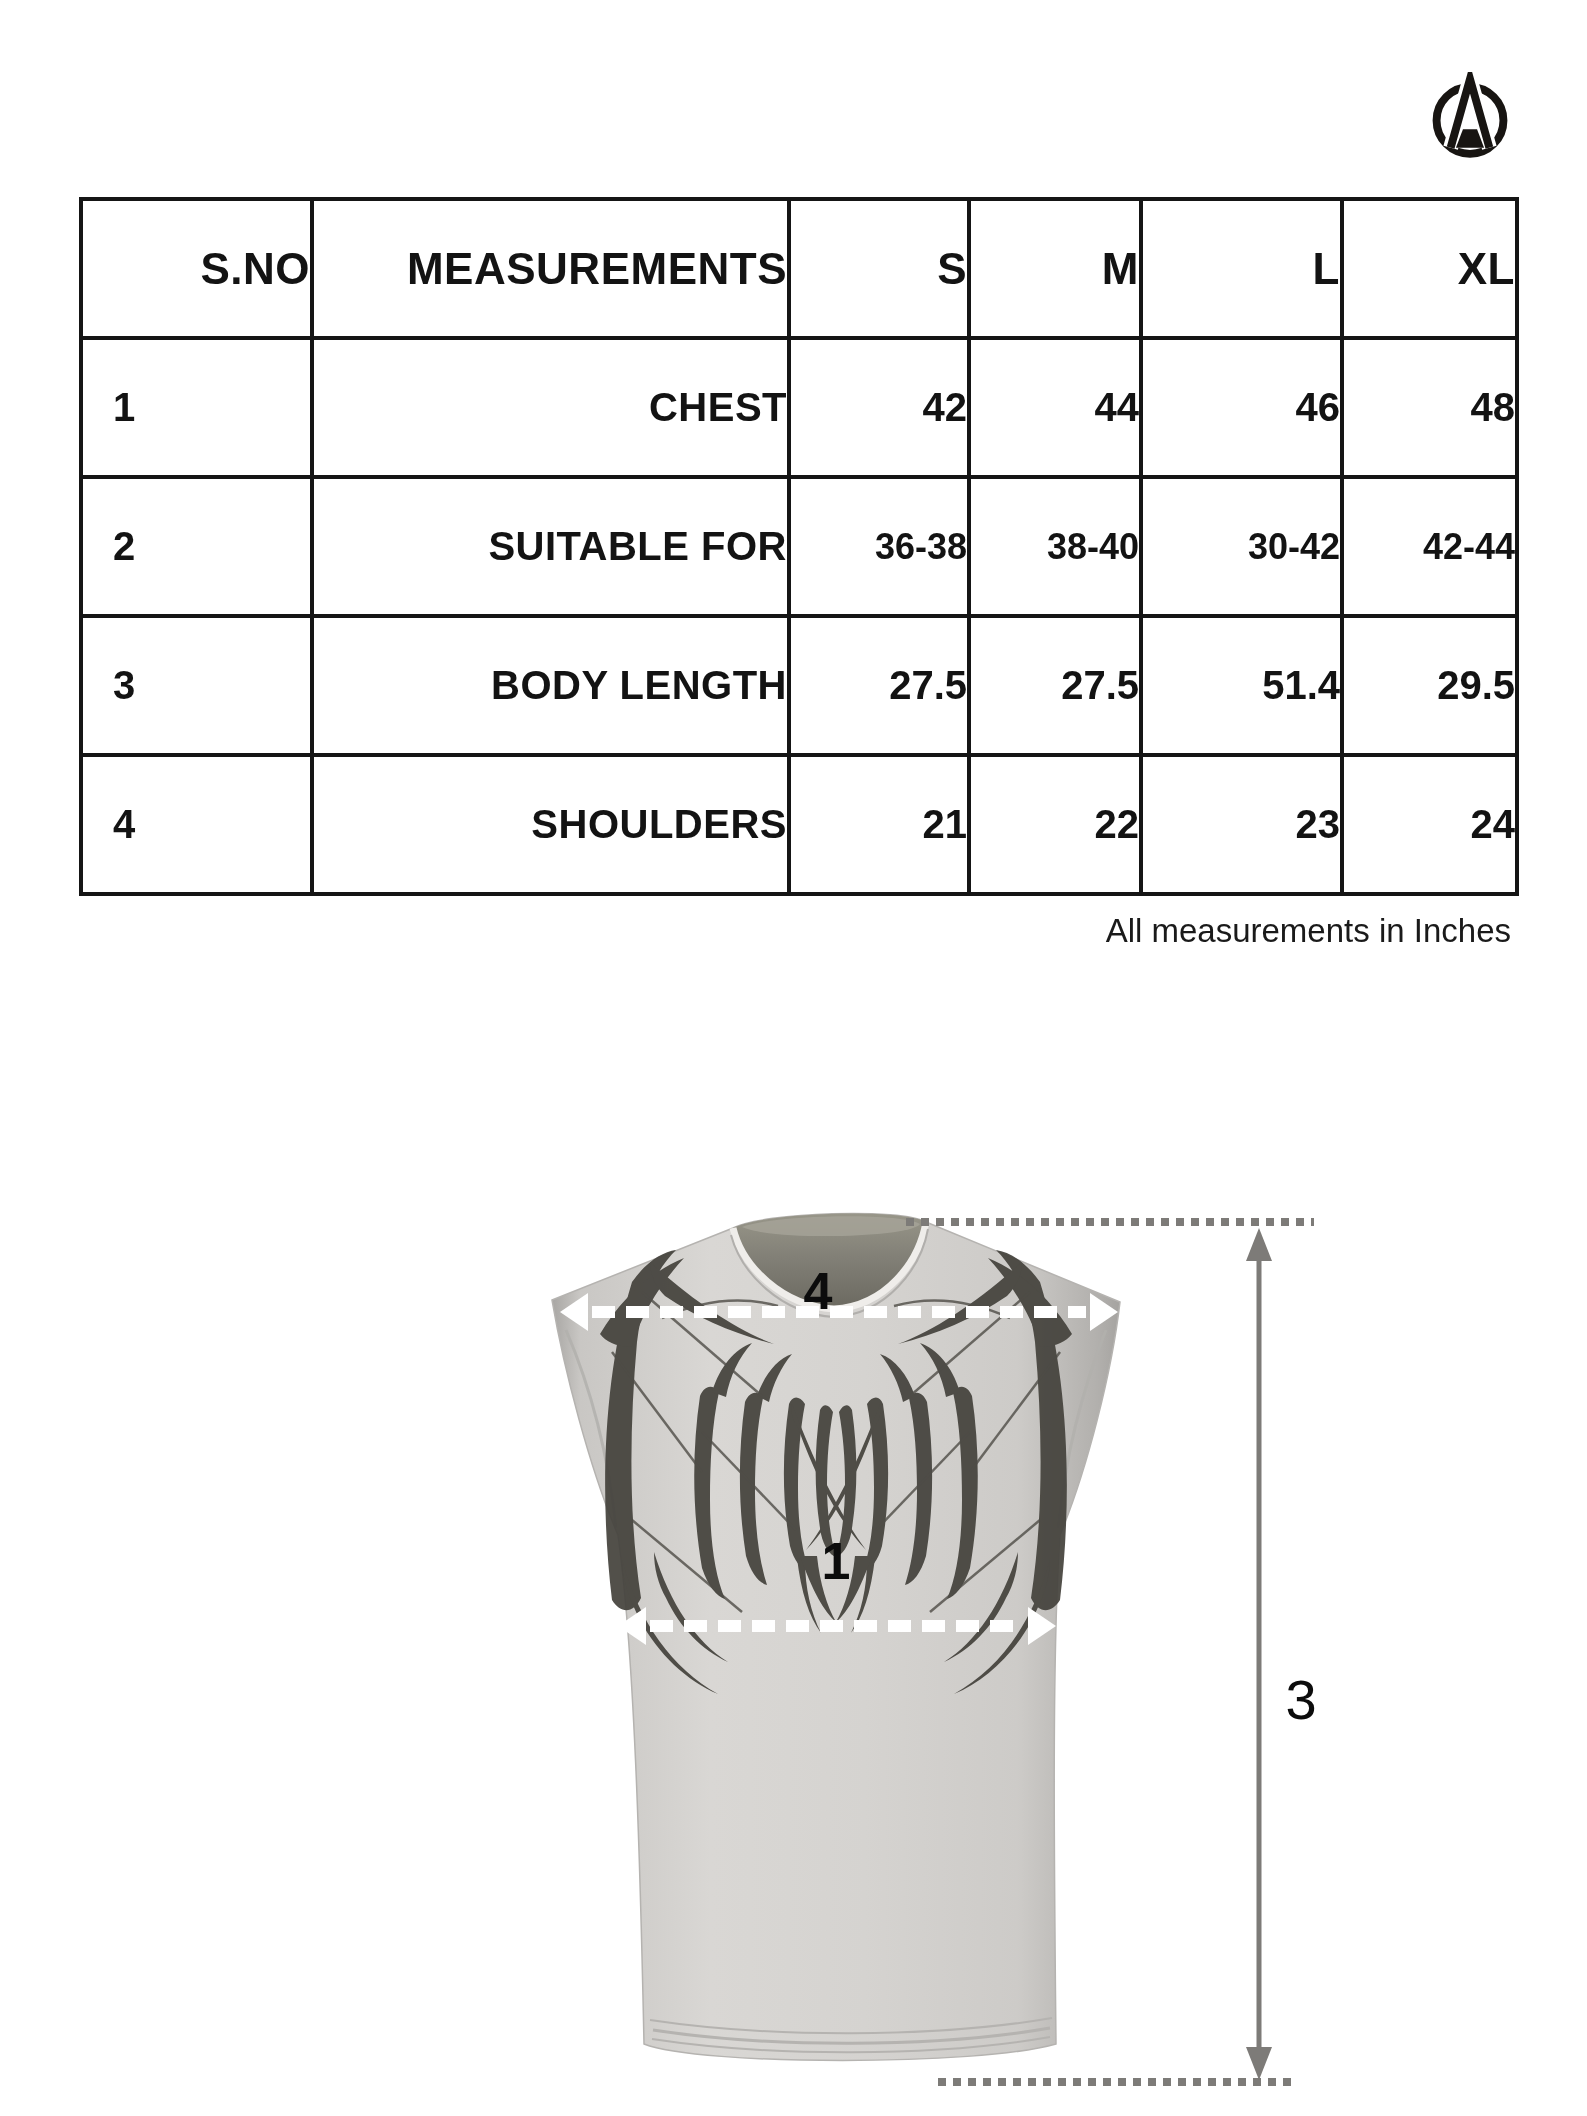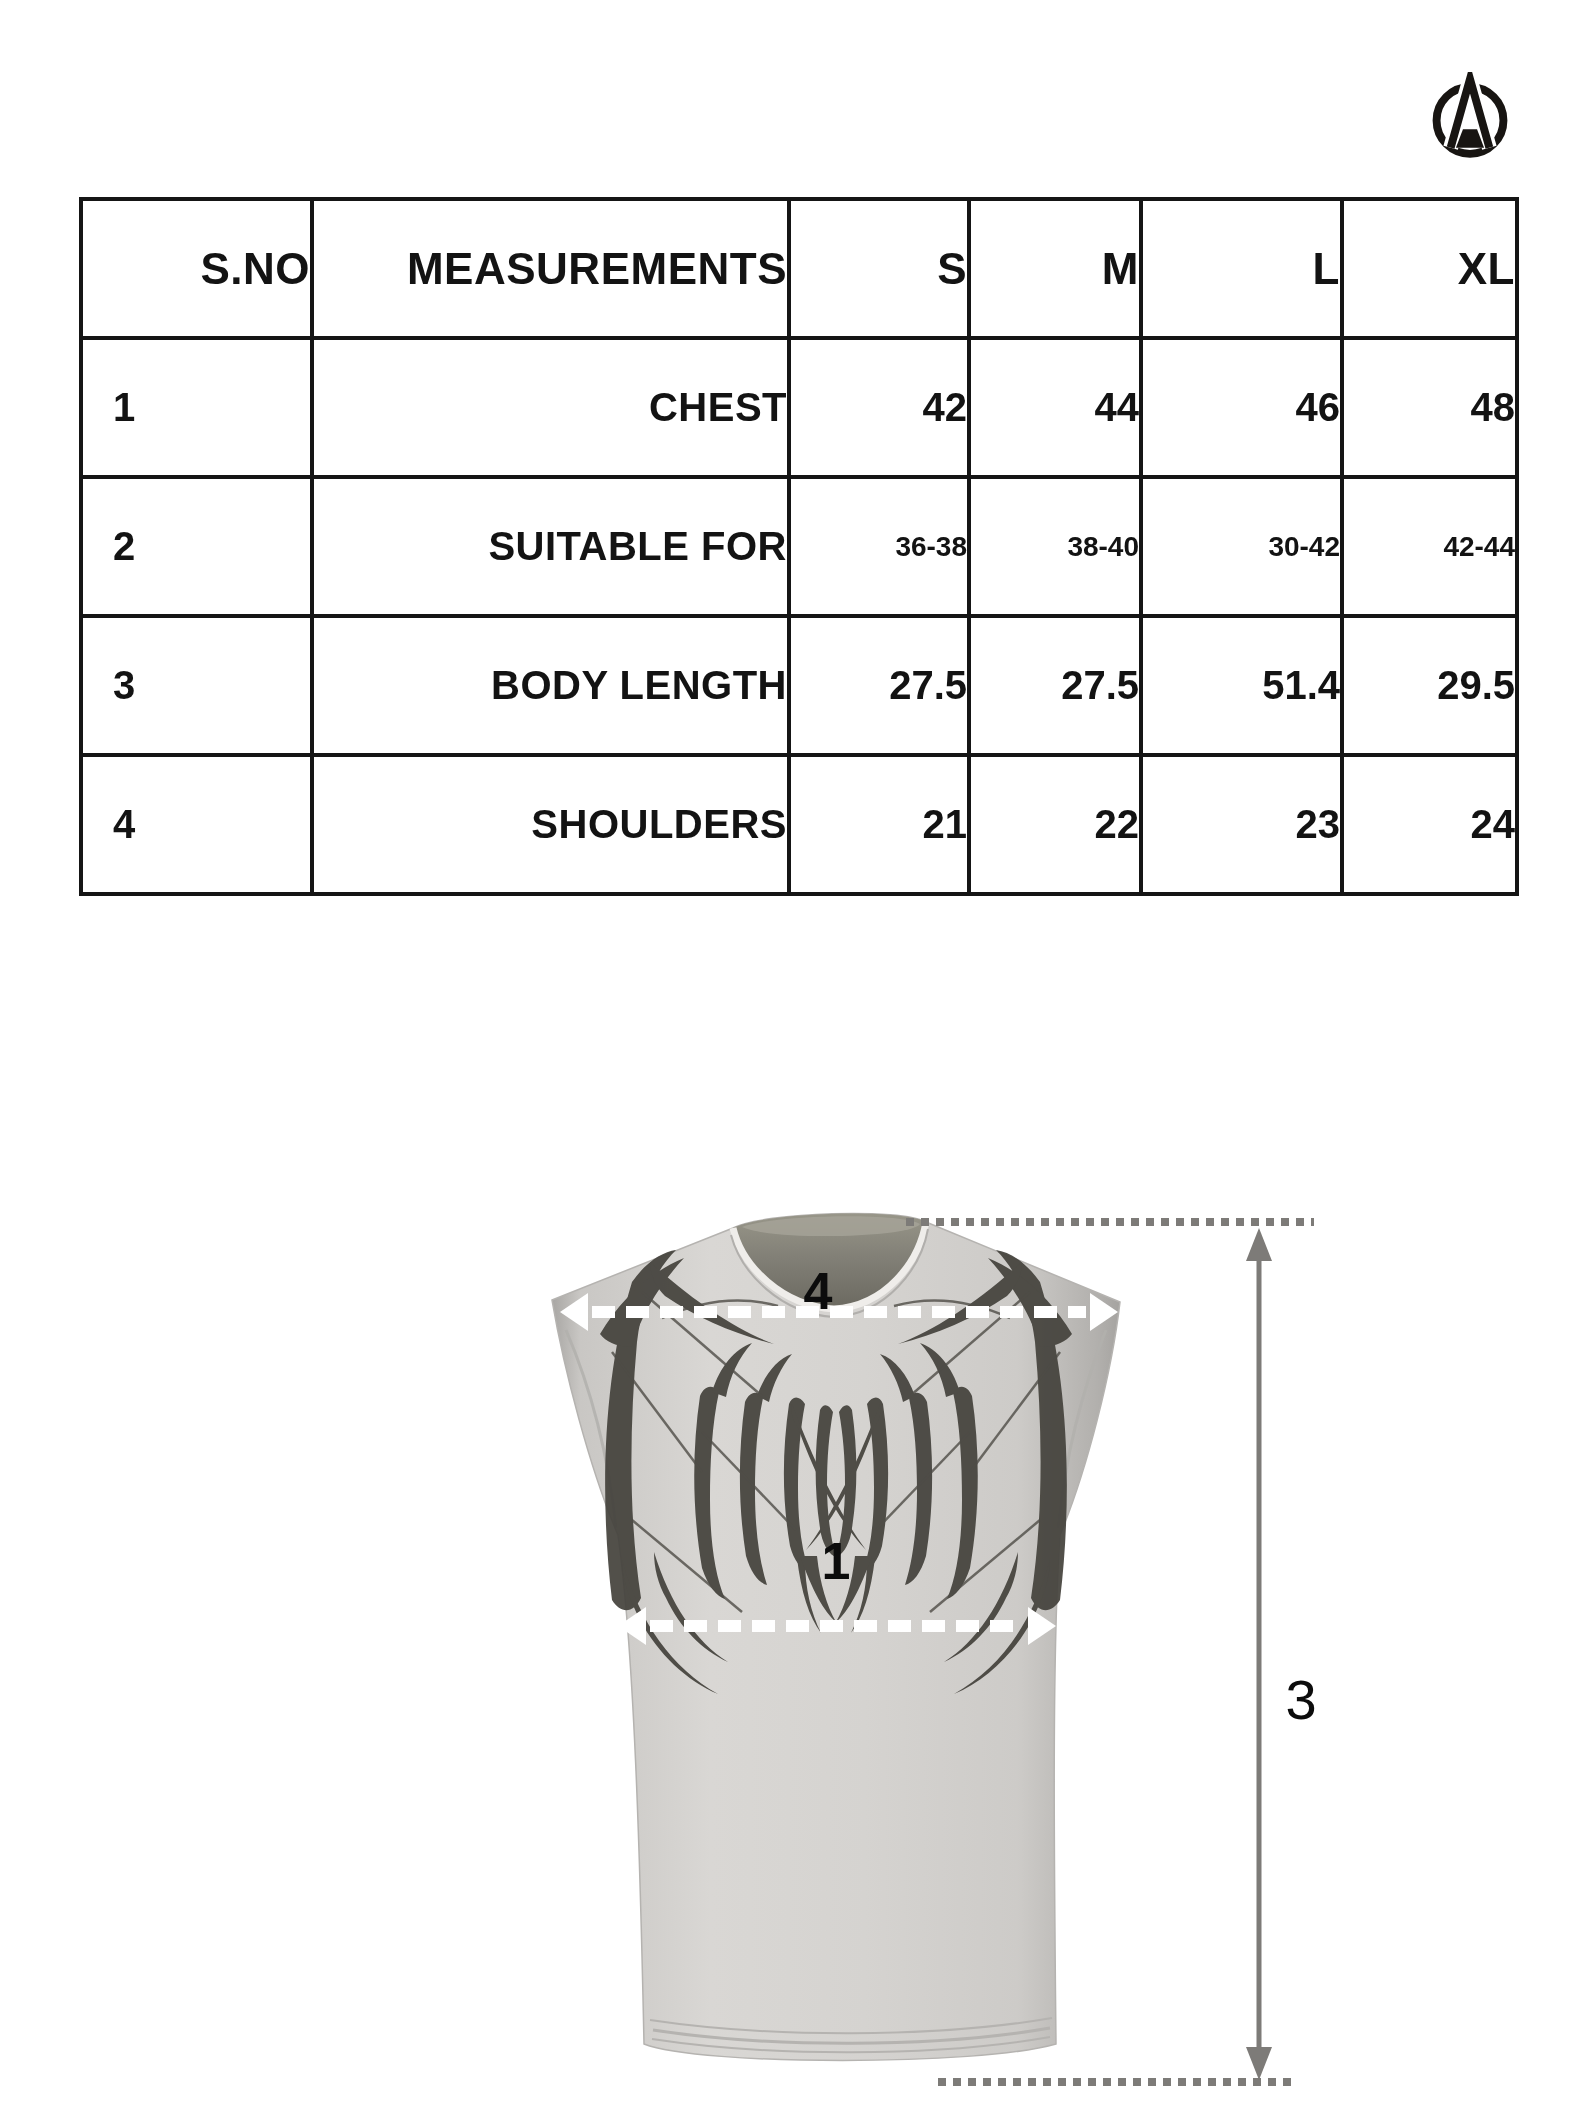--- a/index.html
+++ b/index.html
@@ -38,21 +38,21 @@
     color: #131313;
     vertical-align: middle;
     padding: 0;
   }
   .size-table tr { height: 139px; }
   .size-table th { font-size: 44px; text-align: right; letter-spacing: 0.5px; }
   .size-table td { font-size: 40px; }
   .size-table td.sno   { text-align: left; padding-left: 30px; }
   .size-table td.label { text-align: right; padding-left: 25px; letter-spacing: 0.5px; }
   .size-table td.val   { text-align: right; }
-  .size-table tbody tr:nth-child(2) td.val { font-size: 28px; }
+  .size-table tbody tr:nth-child(2) td.val { font-size: 36px; }
 
   .footnote {
     position: absolute;
     right: 76px;
     top: 912px;
     font-size: 33px;
     font-weight: 400;
     color: #1a1a1a;
   }
 
@@ -136,20 +136,21 @@
         <td class="sno">4</td>
         <td class="label">SHOULDERS</td>
         <td class="val">21</td>
         <td class="val">22</td>
         <td class="val">23</td>
         <td class="val">24</td>
       </tr>
     </tbody>
   </table>
 
+  <div class="footnote">All measurements in Inches</div>
 
   <svg class="figure-svg" viewBox="540 1180 810 936" aria-hidden="true">
     <defs>
       <linearGradient id="bodyGrad" x1="0" y1="0" x2="1" y2="0">
         <stop offset="0" stop-color="#a8a6a3"></stop>
         <stop offset="0.05" stop-color="#c9c7c4"></stop>
         <stop offset="0.28" stop-color="#d9d7d4"></stop>
         <stop offset="0.55" stop-color="#d5d3d0"></stop>
         <stop offset="0.82" stop-color="#cdcbc8"></stop>
         <stop offset="0.96" stop-color="#b2b0ad"></stop>

